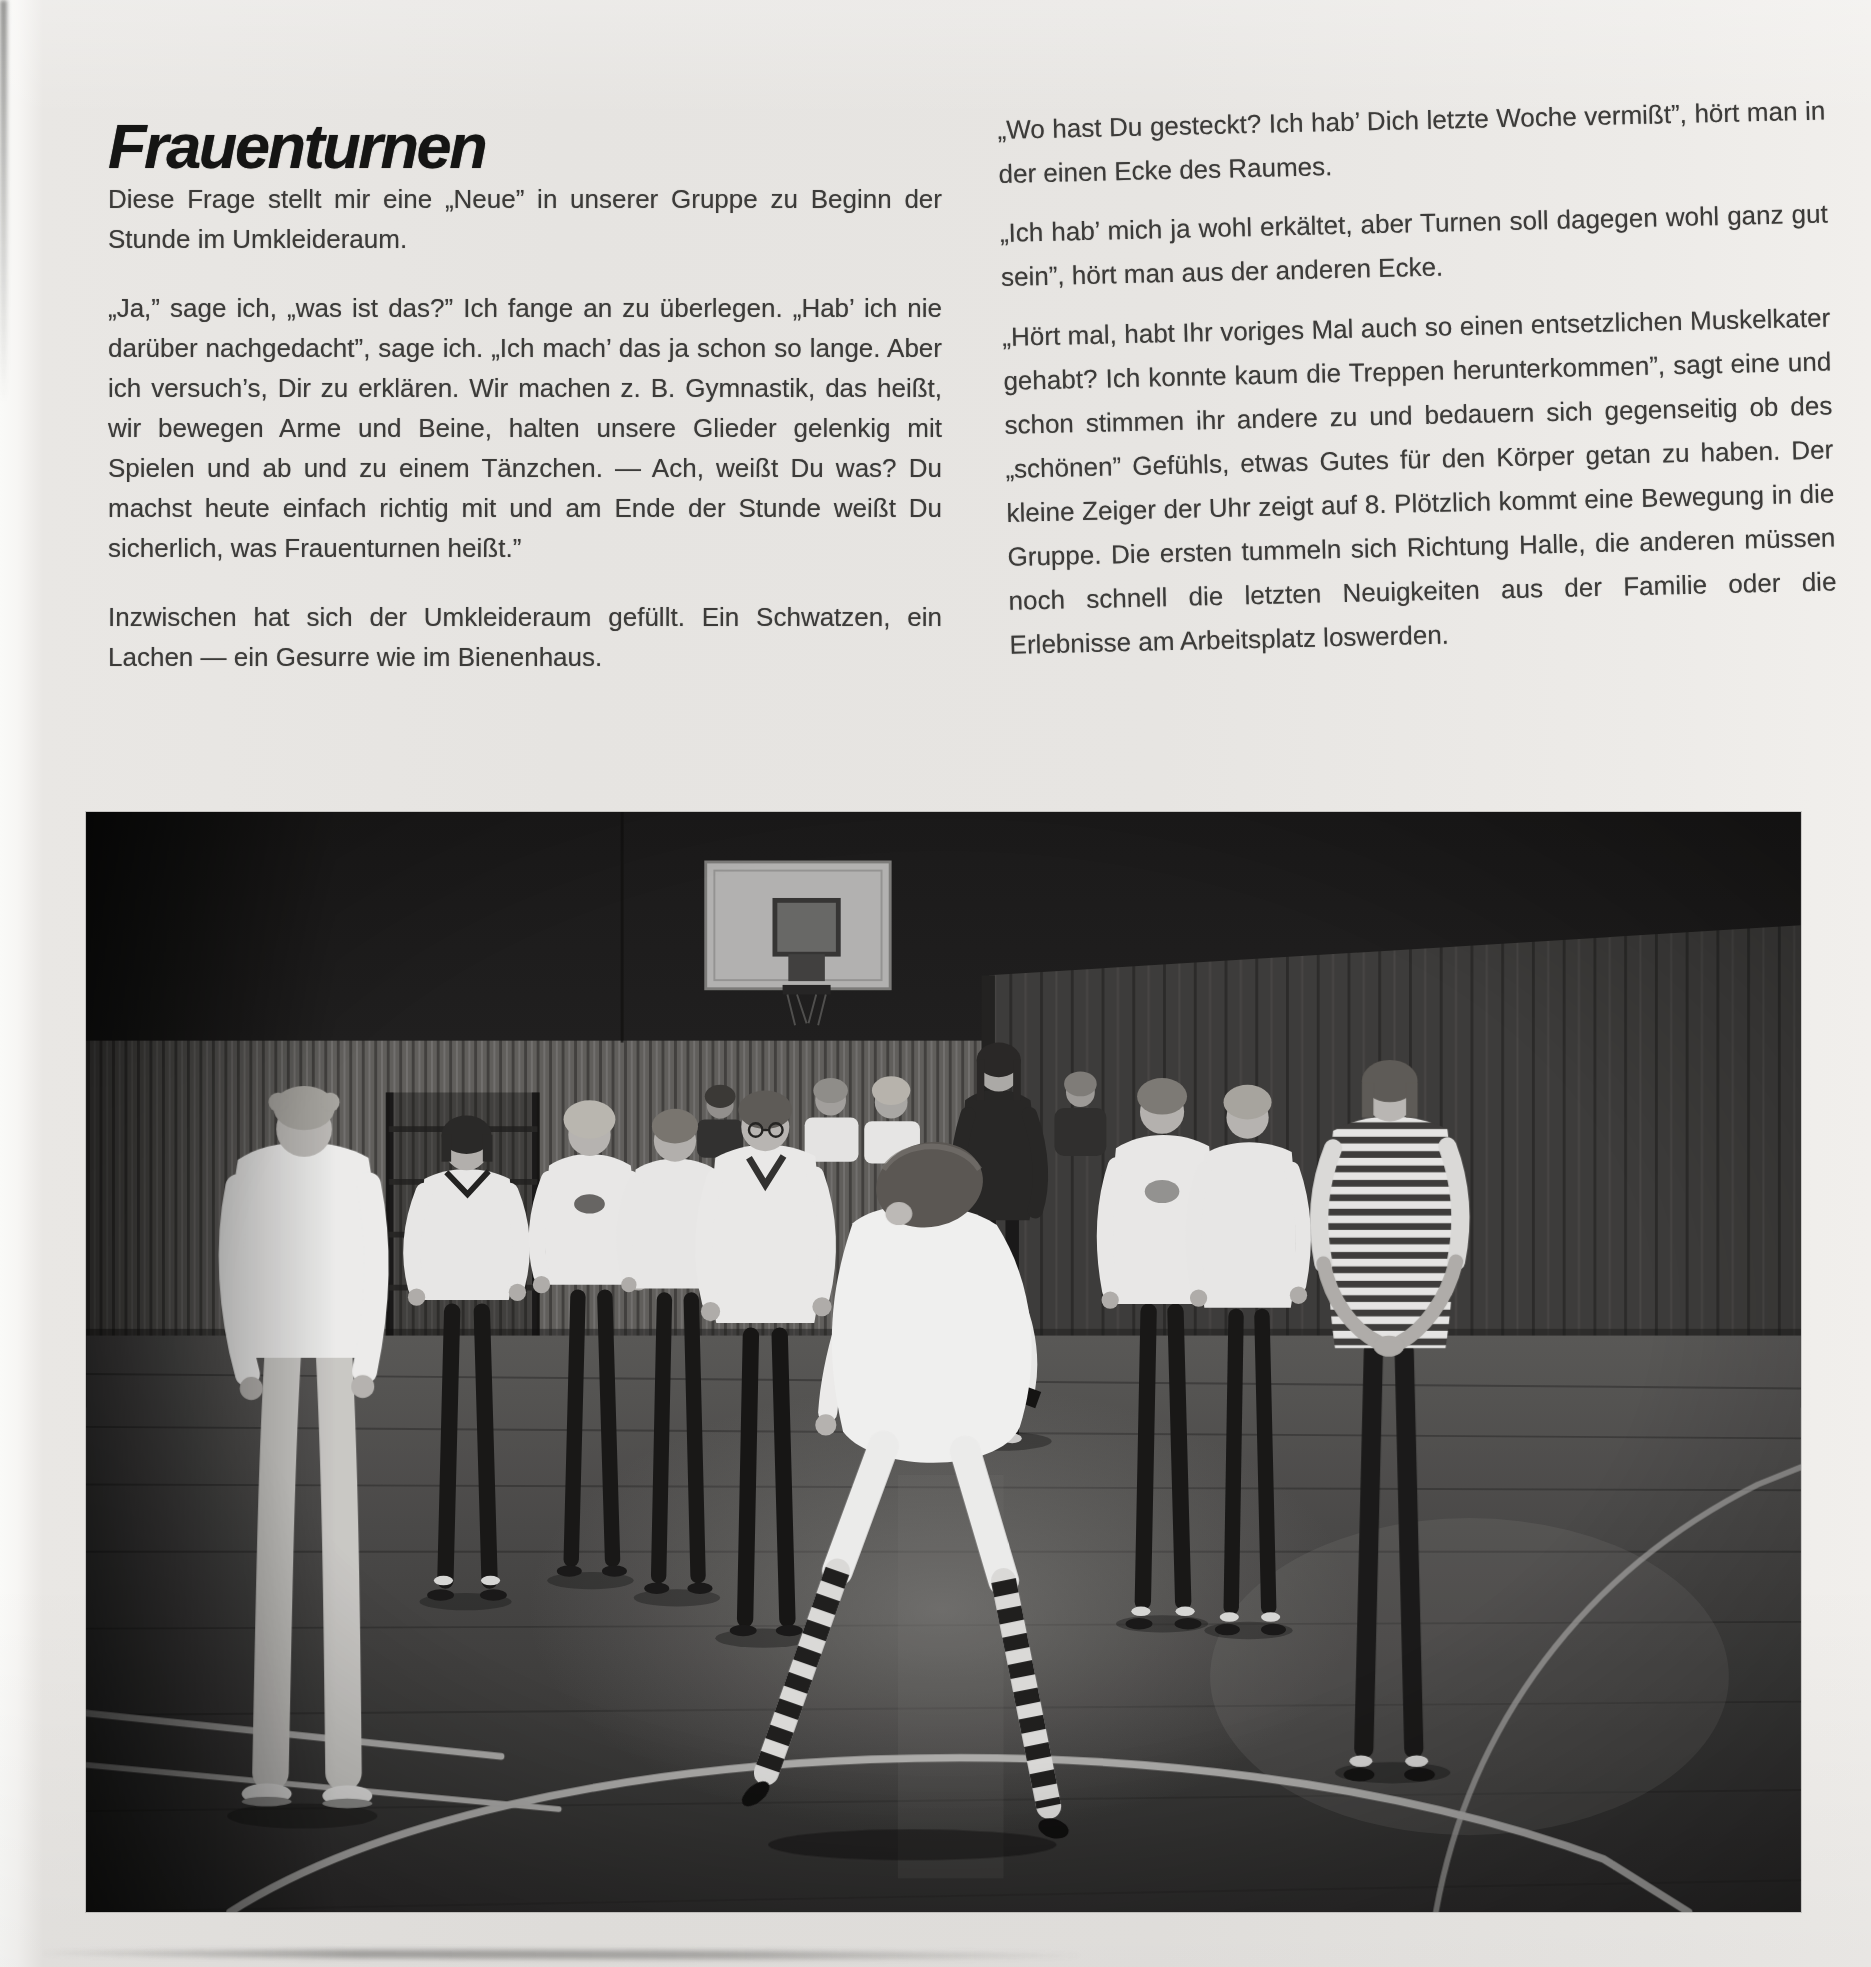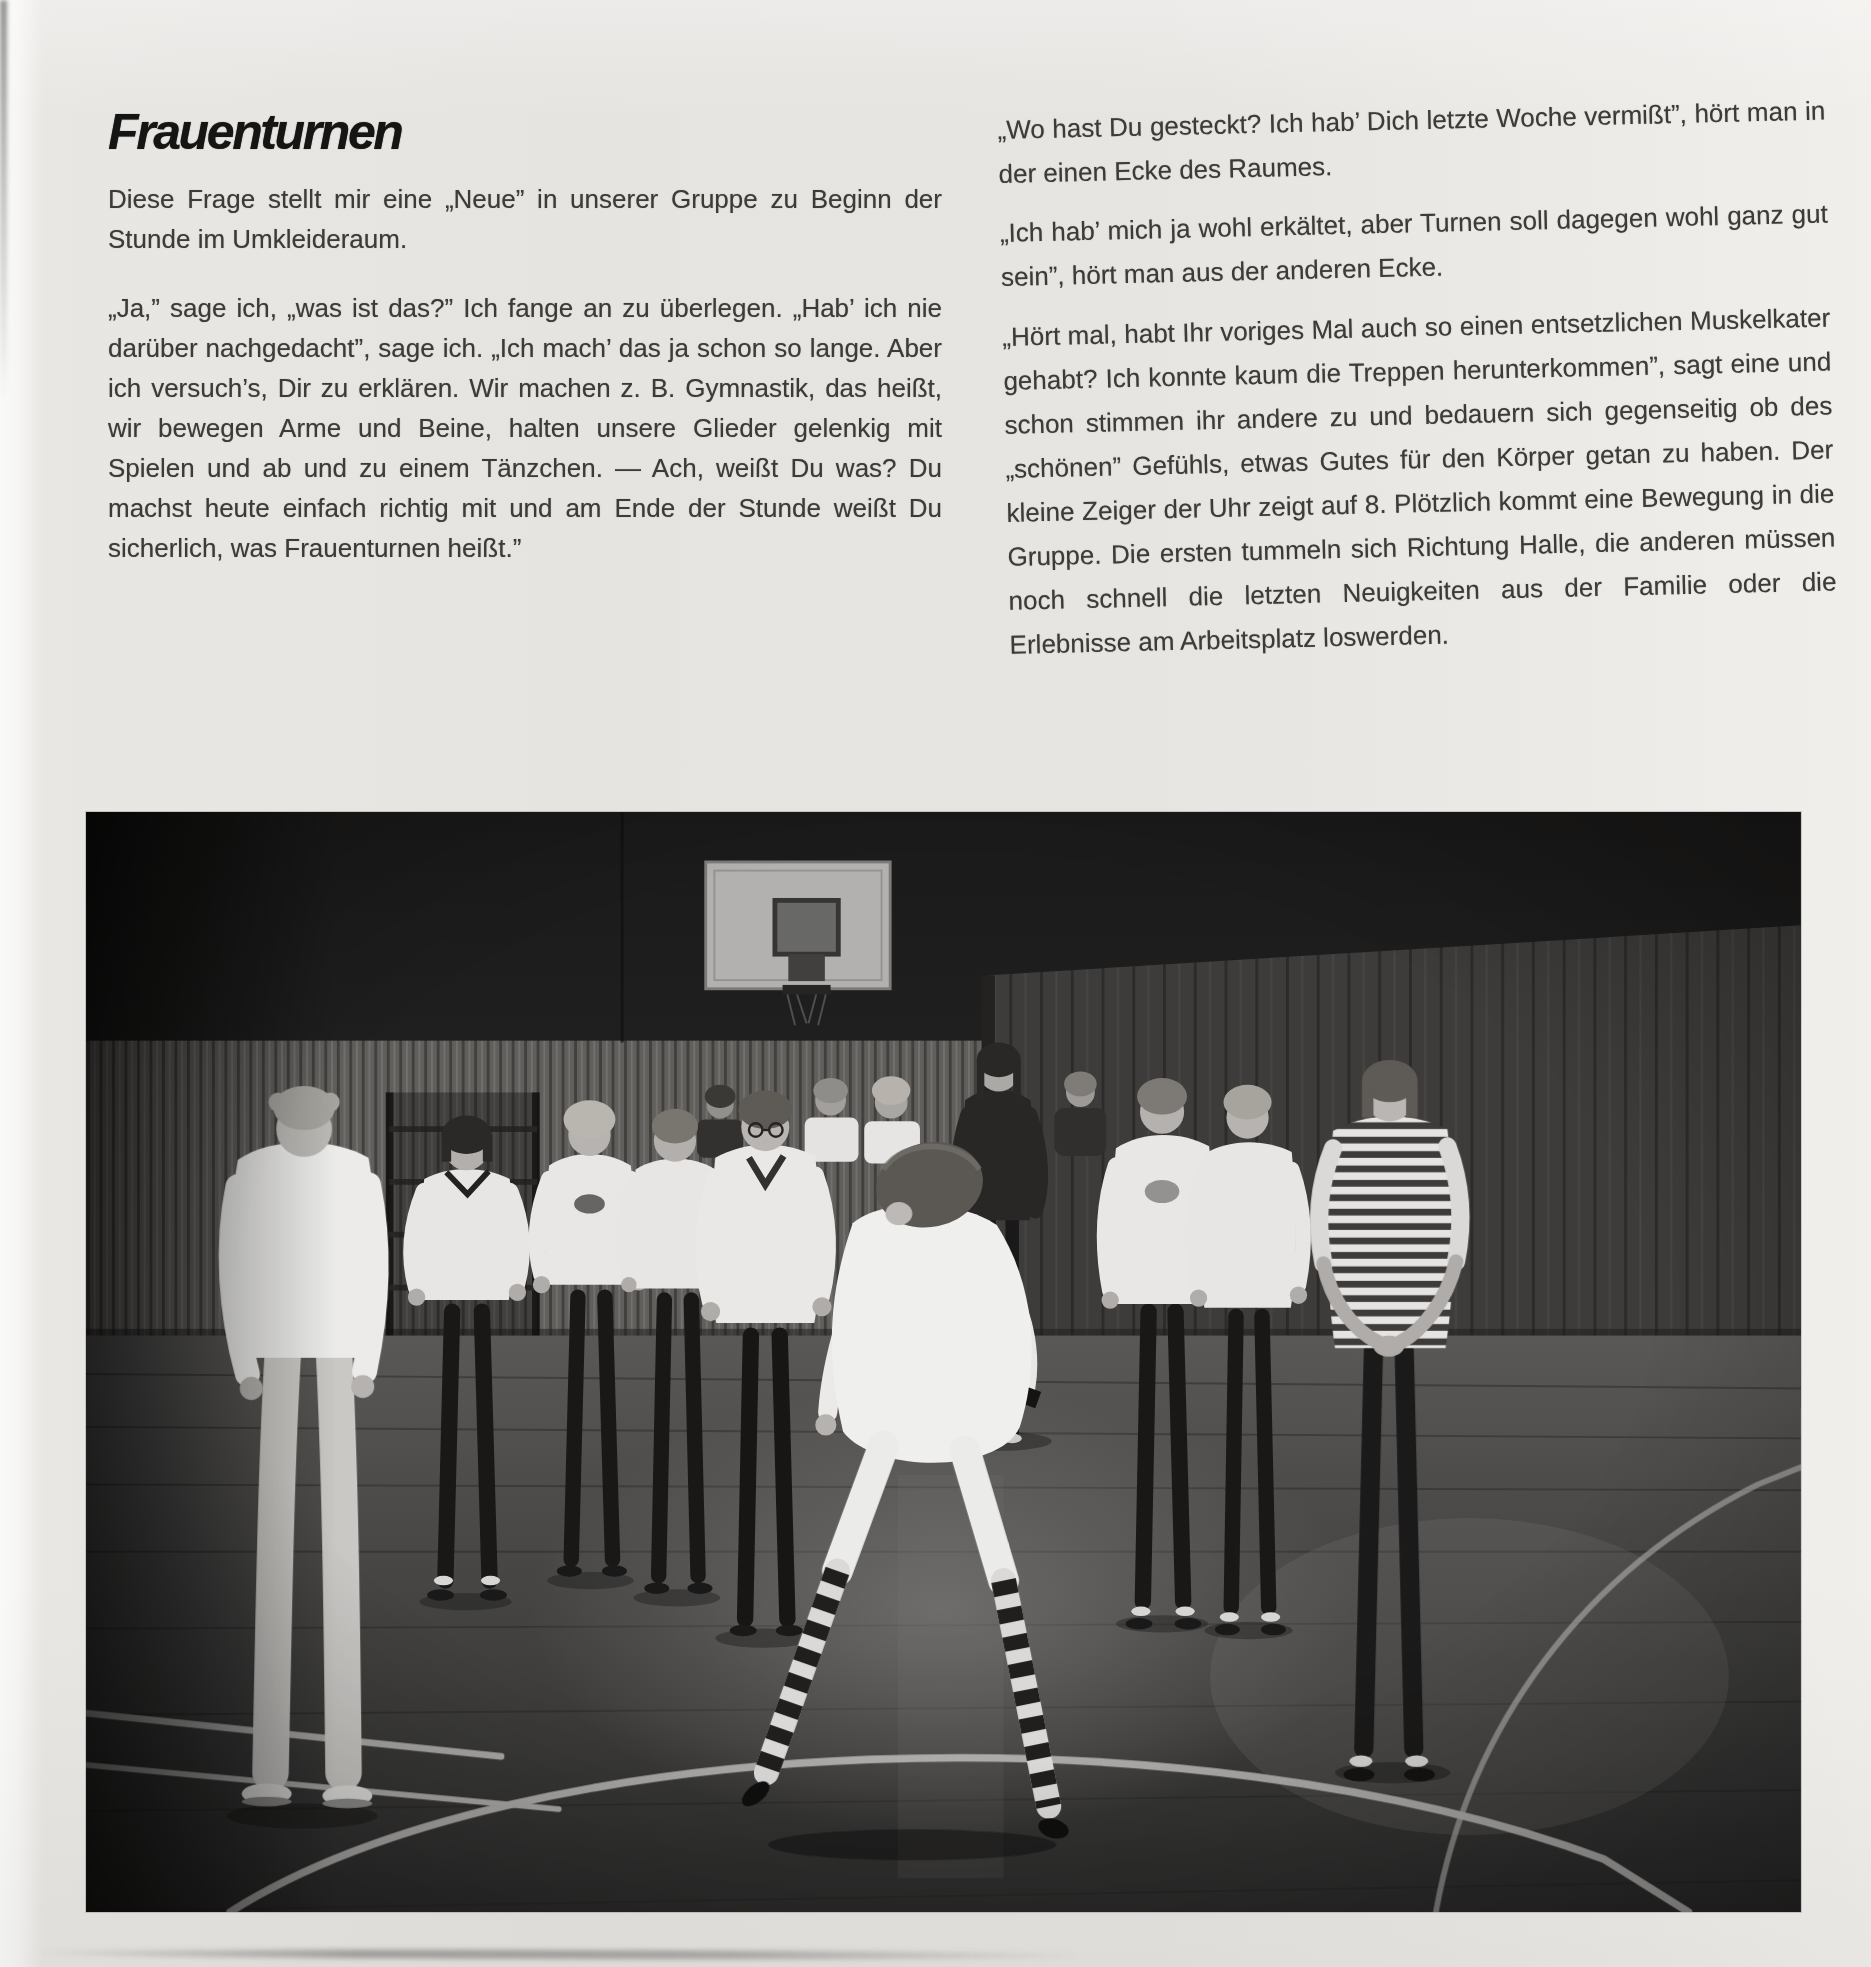--- a/index.html
+++ b/index.html
@@ -21,21 +21,21 @@
   }
   .bottom-smudge{
     position:absolute;left:43px;top:1950px;width:1038px;height:8.6px;
     background:linear-gradient(90deg, rgba(60,60,58,.05), rgba(60,60,58,.4) 30%, rgba(60,60,58,.35) 65%, rgba(60,60,58,.03));
     border-radius:50%;
     filter:blur(2.9px);
     transform:rotate(.15deg);
   }
   .title{
     position:absolute;left:108px;top:73px;
-    font-size:50px;line-height:1;font-weight:700;font-style:italic;
+    font-size:63px;line-height:1;font-weight:700;font-style:italic;
     letter-spacing:-2.4px;color:#151514;
     text-shadow:0 0 1px rgba(0,0,0,.65);
     white-space:nowrap;
   }
   .col{
     position:absolute;
     font-size:26px;color:#3c3b39;
     text-align:justify;
     text-shadow:0 0 1px rgba(55,55,52,.48);
   }
@@ -57,20 +57,21 @@
 
 <div class="page">
 
   <div class="edge-streak"></div>
 
   <h1 class="title">Frauenturnen</h1>
 
   <div class="col col-left">
     <p>Diese Frage stellt mir eine „Neue” in unserer Gruppe zu Beginn der Stunde im Umkleideraum.</p>
     <p>„Ja,” sage ich, „was ist das?” Ich fange an zu überlegen. „Hab’ ich nie darüber nachgedacht”, sage ich. „Ich mach’ das ja schon so lange. Aber ich versuch’s, Dir zu erklären. Wir machen z. B. Gymnastik, das heißt, wir bewegen Arme und Beine, halten unsere Glieder gelenkig mit Spielen und ab und zu einem Tänzchen. — Ach, weißt Du was? Du machst heute einfach richtig mit und am Ende der Stunde weißt Du sicherlich, was Frauenturnen heißt.”</p>
+    <p>Inzwischen hat sich der Umkleideraum gefüllt. Ein Schwatzen, ein Lachen — ein Gesurre wie im Bienenhaus.</p>
   </div>
 
   <div class="col col-right">
     <p>„Wo hast Du gesteckt? Ich hab’ Dich letzte Woche vermißt”, hört man in der einen Ecke des Raumes.</p>
     <p>„Ich hab’ mich ja wohl erkältet, aber Turnen soll dagegen wohl ganz gut sein”, hört man aus der anderen Ecke.</p>
     <p>„Hört mal, habt Ihr voriges Mal auch so einen entsetzlichen Muskelkater gehabt? Ich konnte kaum die Treppen herunterkommen”, sagt eine und schon stimmen ihr andere zu und bedauern sich gegenseitig ob des „schönen” Gefühls, etwas Gutes für den Körper getan zu haben. Der kleine Zeiger der Uhr zeigt auf 8. Plötzlich kommt eine Bewegung in die Gruppe. Die ersten tummeln sich Richtung Halle, die anderen müssen noch schnell die letzten Neuigkeiten aus der Familie oder die Erlebnisse am Arbeitsplatz loswerden.</p>
   </div>
 
   <figure class="photo" style="margin:0" role="img" aria-label="Schwarzweißfoto: Frauengruppe turnt und läuft in einer Sporthalle mit Holzwänden, Sprossenwand und Basketballkorb; vorne eine Frau mit gestreiften Kniestrümpfen.">
     <svg viewBox="0 0 1785 1145" width="1715" height="1100" xmlns="http://www.w3.org/2000/svg">

